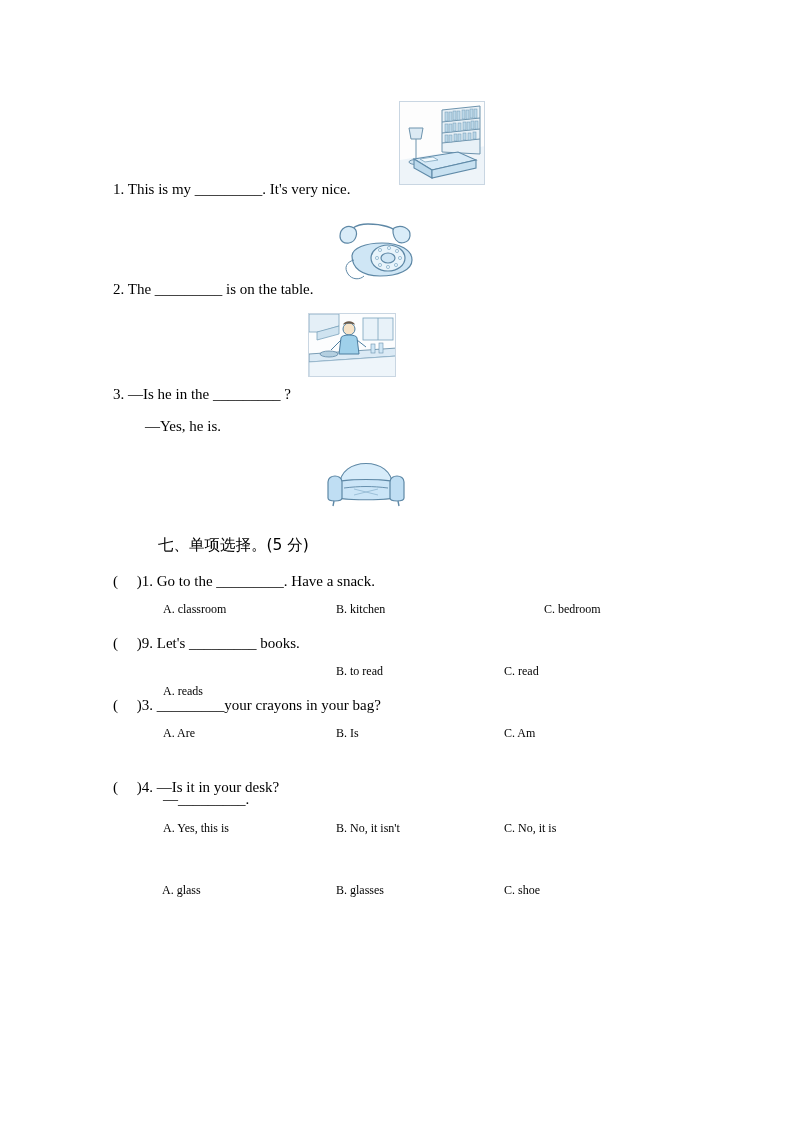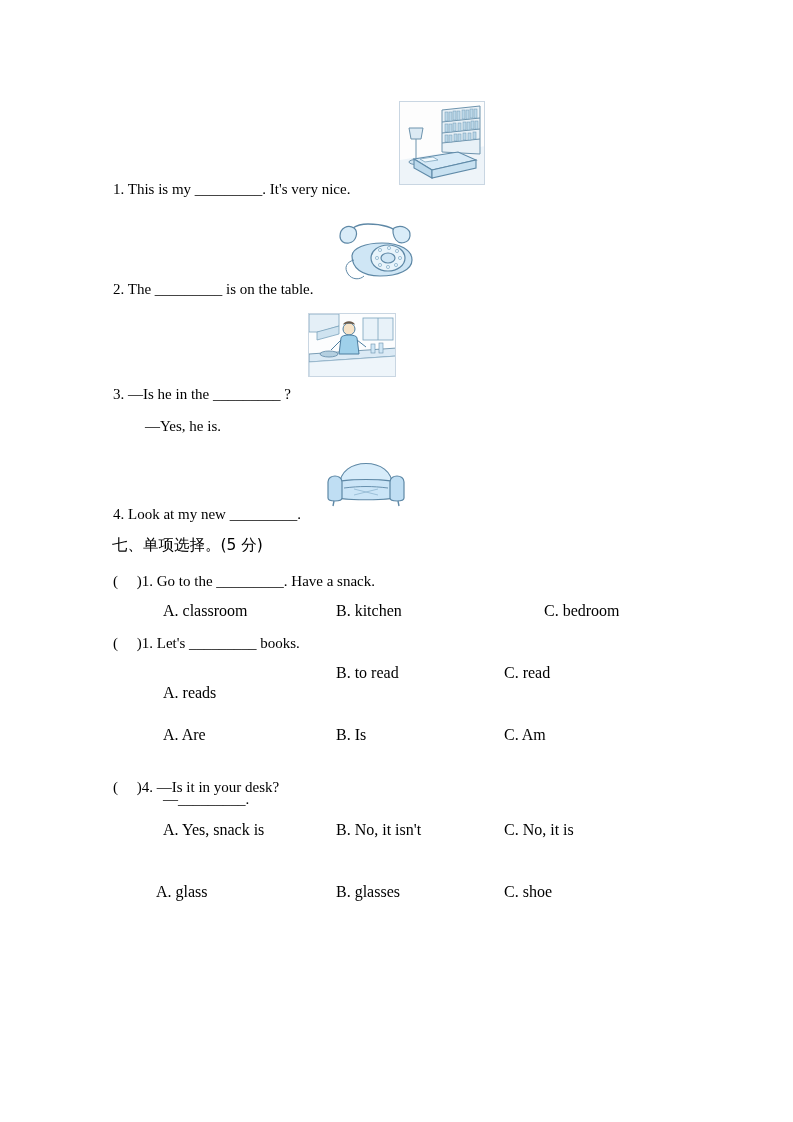--- a/index.html
+++ b/index.html
@@ -38,26 +38,27 @@
     overflow: hidden;
     background: #ffffff;
   }
 
   
   .heading {
     position: absolute;
     font-family: "DejaVu Sans", sans-serif;
     font-size: 15.5px;
     white-space: pre;
+    margin-left: 46px;
   }
 
   
   .opt {
     position: absolute;
-    font-size: 16px;
+    font-size: 12px;
     white-space: pre;
   }
 </style>
 </head>
 <body>
 
 <div class="page">
 
   <div class="pic" style="left:399px; top:101px; width:86px; height:84px; border:1px solid #c9d6e2;">
     <svg viewBox="0 0 86 84" width="86" height="84" xmlns="http://www.w3.org/2000/svg">
@@ -188,42 +189,42 @@
         <path d="M70 40 C70 32 84 32 84 40 L84 56 C84 60 70 60 70 56 Z" fill="#bfdef3"></path>
 
         <path d="M24 46 C40 44 52 44 68 46" fill="none" stroke-width="0.9"></path>
 
         <path d="M14 59 L13 64 M78 59 L79 64" stroke-width="1.4"></path>
       </g>
       <path d="M34 47 L58 53 M58 47 L34 53" stroke="#8fb6d0" stroke-width="0.8" fill="none"></path>
     </svg>
   </div>
 
-  <div class="line" style="left:113px; top:504px;">4. Look at my new _________.</div>
 
   <div class="heading" style="left:112px; top:535px;">七、单项选择。(5 分)</div>
 
   <div class="line" style="left:113px; top:571px;text-align:right;">(     )1. Go to the _________. Have a snack.</div>
   <div class="opt" style="left:163px; top:602px;">A. classroom</div>
   <div class="opt" style="left:336px; top:602px;">B. kitchen</div>
   <div class="opt" style="left:504px; top:602px;margin-left:40px;">C. bedroom</div>
 
-  <div class="line" style="left:113px; top:633px;">(     )1. Let's _________ books.</div>
+  <div class="line" style="left:113px; top:633px;">(     )9. Let's _________ books.</div>
   <div class="opt" style="left:163px; top:664px;margin-top:20px;">A. reads</div>
   <div class="opt" style="left:336px; top:664px;">B. to read</div>
   <div class="opt" style="left:504px; top:664px;">C. read</div>
 
+  <div class="line" style="left:113px; top:695px;">(     )3. _________your crayons in your bag?</div>
   <div class="opt" style="left:163px; top:726px;">A. Are</div>
   <div class="opt" style="left:336px; top:726px;">B. Is</div>
   <div class="opt" style="left:504px; top:726px;">C. Am</div>
 
   <div class="line" style="left:113px; top:758px;margin-top:19px;">(     )4. —Is it in your desk?</div>
   <div class="line" style="left:163px; top:789px;">—_________.</div>
-  <div class="opt" style="left:163px; top:821px;">A. Yes, snack is</div>
+  <div class="opt" style="left:163px; top:821px;">A. Yes, this is</div>
   <div class="opt" style="left:336px; top:821px;font-family:Liberation Serif, serif;">B. No, it isn't</div>
   <div class="opt" style="left:504px; top:821px;">C. No, it is</div>
 
-  <div class="opt" style="left:156px; top:883px;">A. glass</div>
+  <div class="opt" style="left:162px; top:883px;">A. glass</div>
   <div class="opt" style="left:336px; top:883px;">B. glasses</div>
   <div class="opt" style="left:504px; top:883px;">C. shoe</div>
 
 
 </div>
 
 </body></html>

